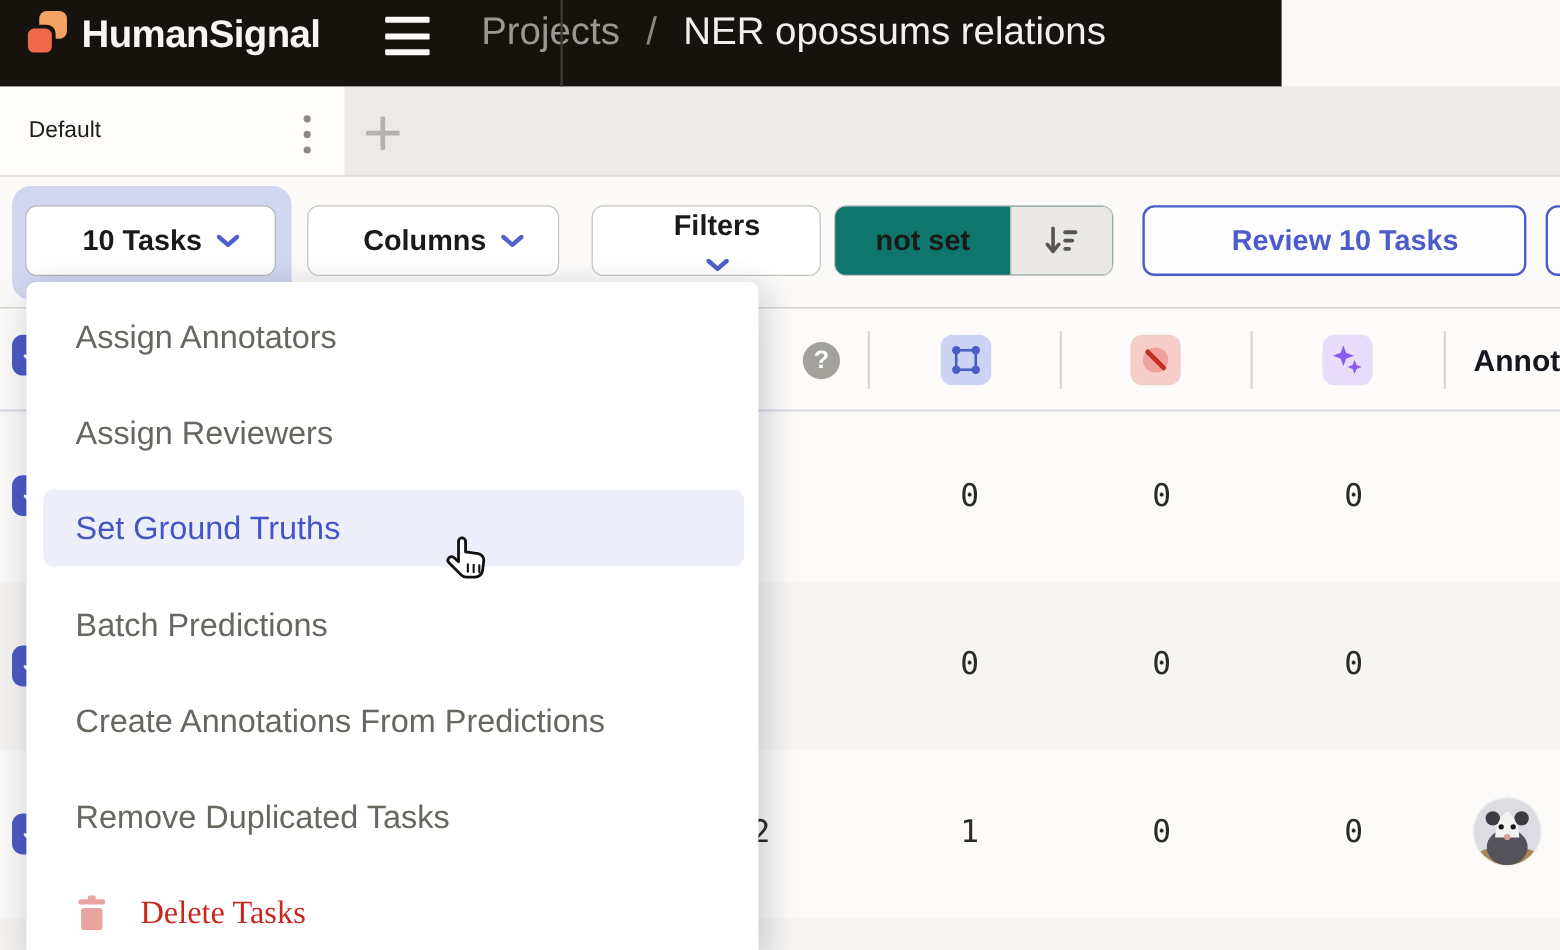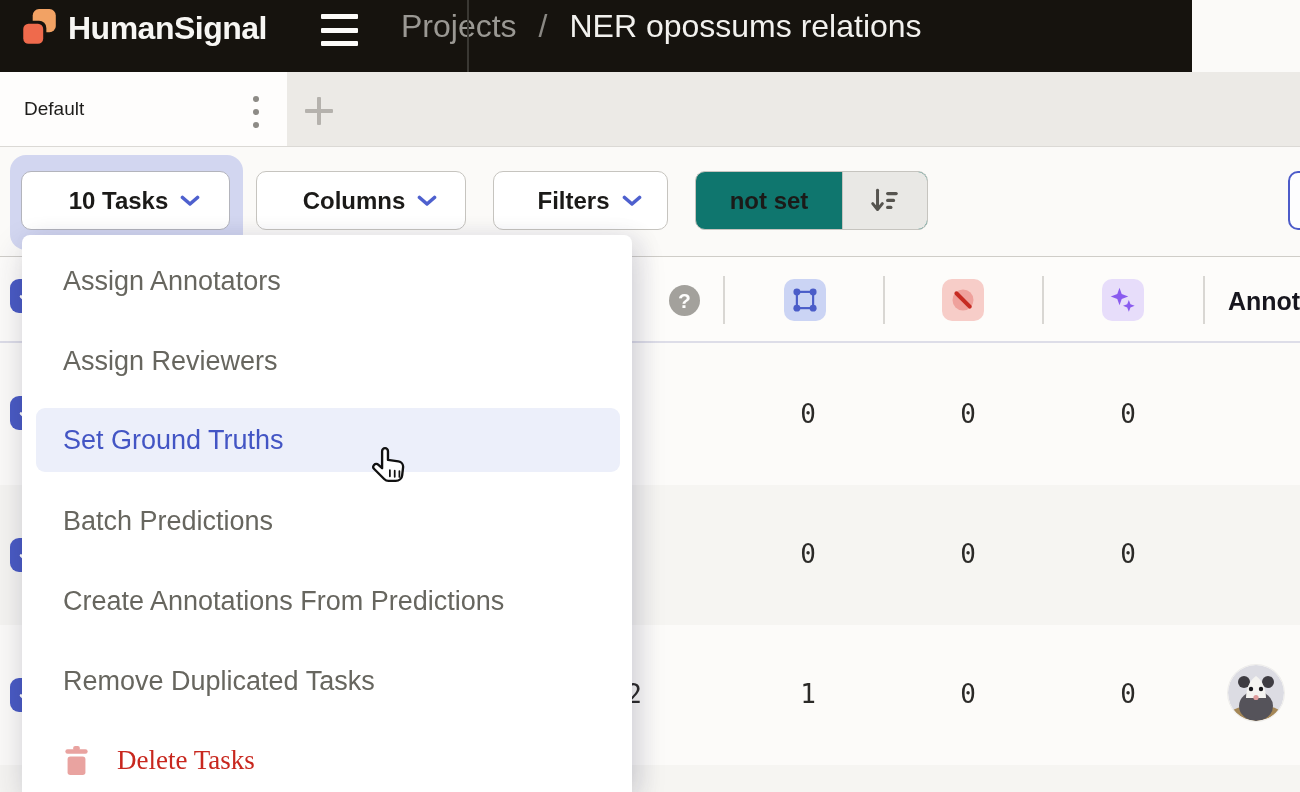--- a/index.html
+++ b/index.html
@@ -1,20 +1,20 @@
 <!DOCTYPE html>
 <html><head>
 <meta charset="utf-8">
 <style>
   html,body{margin:0;padding:0;background:#e8e8e8;}
   .frame{position:relative;width:1300px;height:792px;overflow:hidden;background:#FBFAF8;
          font-family:"Liberation Sans",sans-serif;-webkit-font-smoothing:antialiased;}
 
   
-  .topbar{position:absolute;left:0;top:0;width:1192px;height:72px;background:#16130E;
+  .topbar{position:absolute;left:0;top:0;width:1068px;height:72px;background:#16130E;
           display:flex;align-items:flex-start;z-index:5;}
   .brand{display:flex;align-items:center;gap:8px;margin:6px 0 0 18px;cursor:pointer;}
   .brand-name{color:#F7F6F3;font-size:32px;font-weight:600;letter-spacing:-0.5px;line-height:44px;}
   .hamburger{margin:12px 0 0 54px;width:38px;height:32px;display:flex;flex-direction:column;
              justify-content:space-between;padding:2px 0;cursor:pointer;}
   .hamburger span{display:block;width:37px;height:5px;background:#FCFBF9;border-radius:1px;}
   .topbar-divider{position:absolute;left:467px;top:0;width:2px;height:72px;background:#3A3833;}
   .breadcrumb{display:flex;align-items:center;gap:22px;margin:8px 0 0 42px;font-size:32px;}
   .bc-section{color:#9A9893;cursor:pointer;}
   .bc-sep{color:#8A8883;}
@@ -37,21 +37,21 @@
   .plus-icon::after{left:12px;top:0;width:4px;height:28px;}
 
   
   .halo{position:absolute;left:10px;top:155px;width:233px;height:95px;border-radius:16px;
         background:#D2D6F0;z-index:2;}
   .tbtn{position:absolute;top:171px;height:59px;background:#FFFFFF;border:1px solid #C6C4BF;
         border-radius:10px;display:flex;align-items:center;justify-content:center;gap:12px;
         font-size:24px;font-weight:700;color:#1B1A18;z-index:3;cursor:pointer;box-sizing:border-box;padding-left:24px;}
   .tbtn-tasks{left:21px;width:209px;border-color:#B3B4BC;}
   .tbtn-columns{left:256px;width:210px;}
-  .tbtn-filters{left:493px;width:175px;}
+  .tbtn-filters{left:493px;width:191px;flex-direction:column;}
   .order-group{position:absolute;left:695px;top:171px;width:233px;height:59px;border:1px solid #C6C4BF;
         border-radius:10px;background:#0f766e;display:flex;z-index:3;overflow:hidden;box-sizing:border-box;}
   .order-value{flex:1;display:flex;align-items:center;justify-content:center;
         font-size:24px;font-weight:700;color:#1B1A18;cursor:pointer;}
   .order-dir{width:84px;background:#E9E8E5;border-left:1px solid #C6C4BF;display:flex;
         align-items:center;justify-content:center;cursor:pointer;}
   .tbtn-review{left:952px;width:320px;border:2px solid #4C5BC9;color:#4C5BC9;background:#FDFDFE;}
   .tbtn-partial{left:1288px;width:40px;border:2px solid #4C5BC9;background:#FDFDFE;}
 
   
@@ -246,20 +246,23 @@
       <svg width="32" height="28" viewBox="0 0 30 26">
         <path d="M8 3 v16" stroke="#56544F" stroke-width="2.8" stroke-linecap="round"></path>
         <path d="M3.5 15.5 L8 21 L12.5 15.5" fill="none" stroke="#56544F" stroke-width="2.8" stroke-linecap="round" stroke-linejoin="round"></path>
         <rect x="16" y="4.5" width="11" height="3" rx="1.5" fill="#56544F"></rect>
         <rect x="16" y="11" width="8.5" height="3" rx="1.5" fill="#56544F"></rect>
         <rect x="16" y="17.5" width="6" height="3" rx="1.5" fill="#56544F"></rect>
       </svg>
     </div>
   </div>
 
+  <button class="tbtn tbtn-review">
+    <span>Review 10 Tasks</span>
+  </button>
   <button class="tbtn tbtn-partial"></button>
 
   <div class="menu">
     <div class="menu-item" style="top:14px;">Assign Annotators</div>
     <div class="menu-item" style="top:94px;">Assign Reviewers</div>
     <div class="menu-item hl" style="top:173px;">Set Ground Truths</div>
     <div class="menu-item" style="top:254px;">Batch Predictions</div>
     <div class="menu-item" style="top:334px;">Create Annotations From Predictions</div>
     <div class="menu-item" style="top:414px;">Remove Duplicated Tasks</div>
     <div class="menu-item danger" style="top:493px;">

